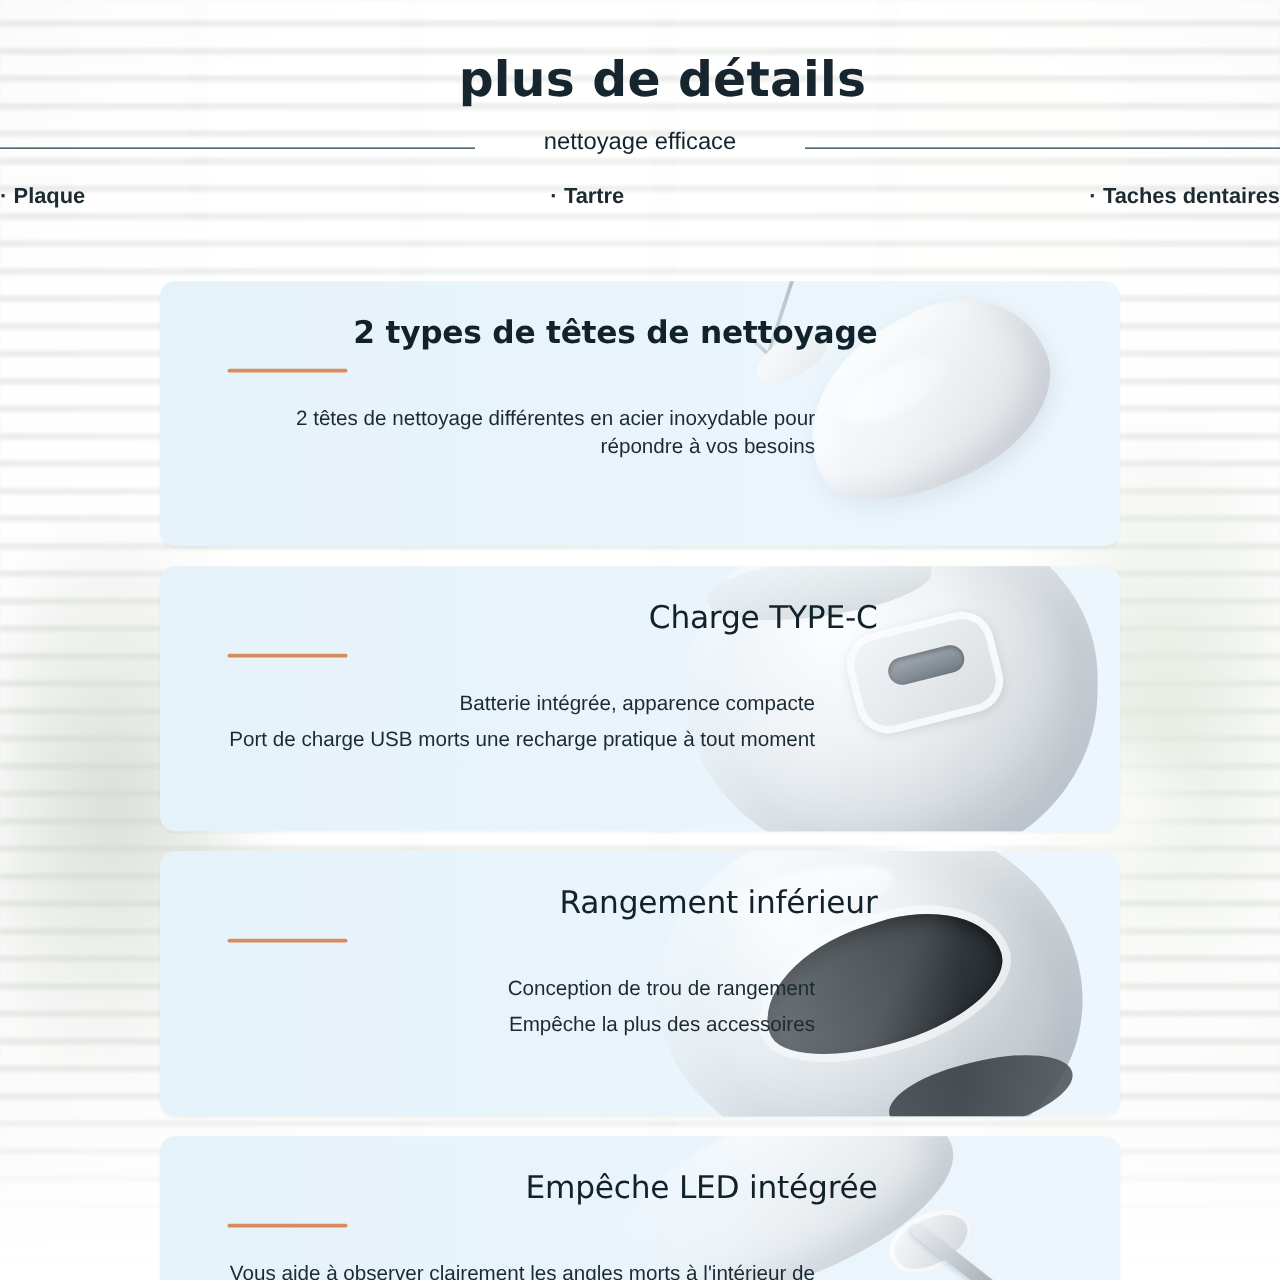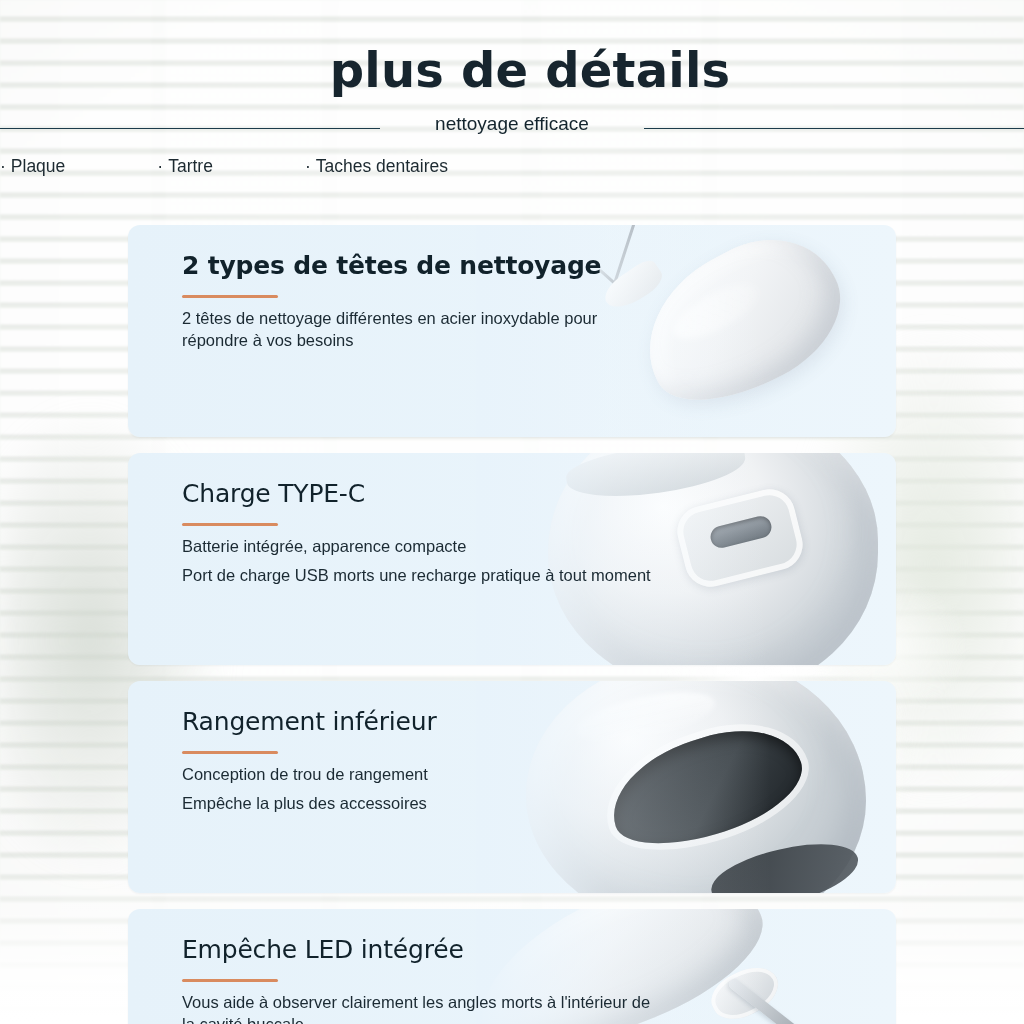--- a/index.html
+++ b/index.html
@@ -82,21 +82,21 @@
 
   
   .header {
     position: absolute;
     left: 0; right: 0; top: 0;
     padding-top: 44px;
     text-align: center;
   }
   .main-title {
     font-family: "DejaVu Sans", sans-serif;
-    font-size: 48px;
+    font-size: 39px;
     font-weight: bold;
     color: #17252e;
     letter-spacing: 0.2px;
     line-height: 1.1;
     padding-left: 36px;
   }
   .subtitle-row {
     position: relative;
     margin-top: 16px;
     height: 30px;
@@ -114,42 +114,44 @@
     display: inline-block;
     background: transparent;
     padding: 0 18px;
     font-size: 19px;
     color: #13242d;
     font-family: "Liberation Sans", sans-serif;
   }
   .tags {
     margin-top: 13px;
     display: flex;
-    justify-content: flex-start;
+    justify-content: space-between;
     gap: 92px;
     font-size: 17.5px;
     color: #1d2a31;
+    font-weight: bold;
   }
   .tag .dot { margin-right: 5px; color: #1d2a31; }
 
   
   .cards {
     position: absolute;
     left: 128px;
     top: 225px;
     width: 768px;
   }
   .card {
     position: relative;
     height: 212px;
     margin-bottom: 16px;
     border-radius: 12px;
     background: linear-gradient(to right, #e6f2fa 0%, #e9f4fb 55%, #edf6fc 100%);
     overflow: hidden;
     box-shadow: 0 1px 2px rgba(20,40,60,0.05);
+    text-align: right;
   }
   .card .photo-fade {
     position: absolute;
     right: 0; top: 0; bottom: 0;
     width: 420px;
     background: linear-gradient(to right, rgba(232,243,251,1) 0%, rgba(238,246,252,0.35) 32%, rgba(246,250,253,0) 70%);
     pointer-events: none;
     z-index: 3;
   }
   .card-text {
@@ -166,21 +168,21 @@
   }
   .card-title.bold { font-weight: bold; font-size: 25px; }
   .accent {
     margin-top: 15px;
     width: 96px;
     height: 3px;
     background: #d98b5f;
     border-radius: 2px;
   }
   .card-lines {
-    margin-top: 9px;
+    margin-top: 26px;
   }
   .card-line {
     font-size: 16.5px;
     color: #1b2a33;
     line-height: 1.35;
     margin-bottom: 7px;
     max-width: 470px;
   }
 
   

